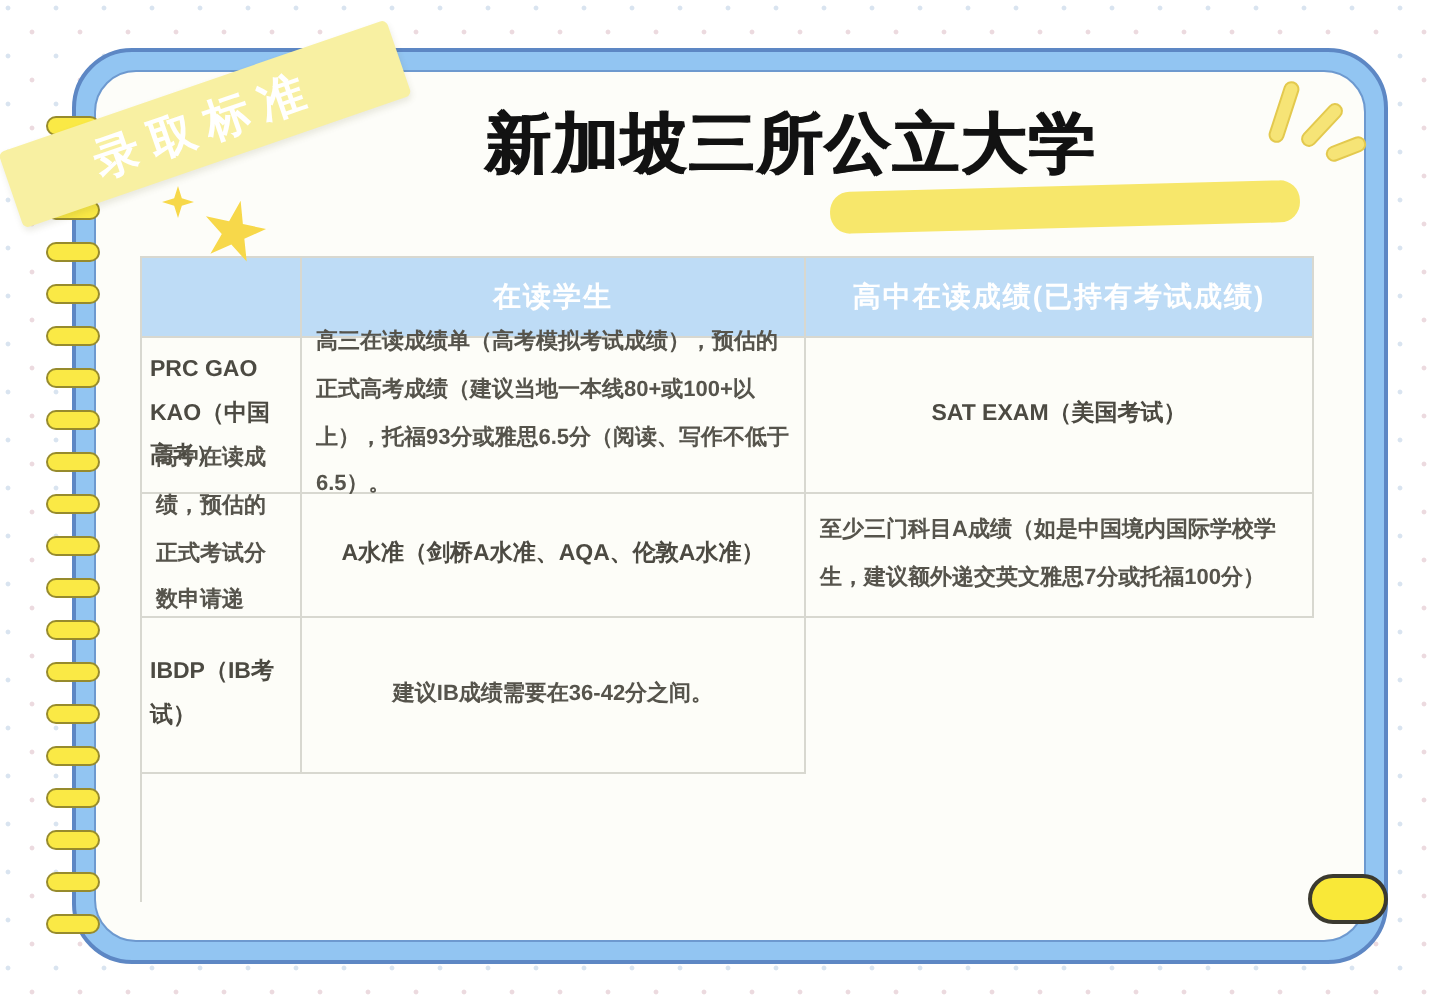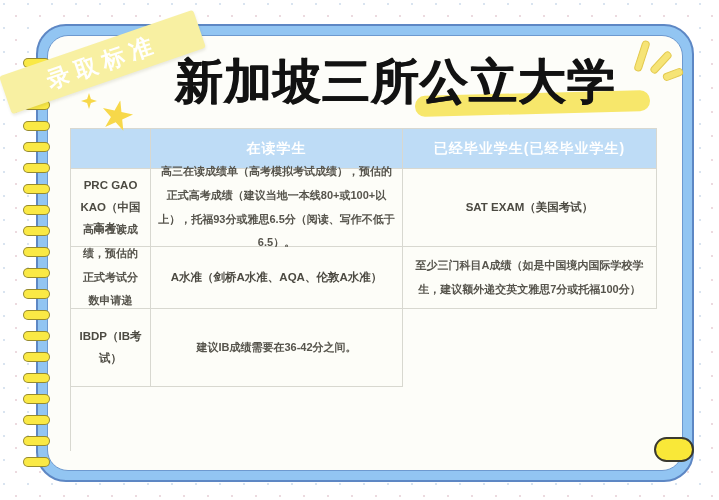--- a/index.html
+++ b/index.html
@@ -32,21 +32,21 @@
     display:flex; align-items:center; justify-content:center;
     font-size:23px; font-weight:800; color:#ffffff; letter-spacing:6px;
     border-radius:3px; box-shadow:0 2px 3px rgba(90,90,40,.12);
   }
   .title-highlight {
     position:absolute; left:415px; top:93px; width:235px; height:21px;
     background:#f7e76b; border-radius:10px; transform:rotate(-1.5deg); z-index:2;
   }
   .page-title {
     position:absolute; left:140px; top:50px; width:510px; text-align:center;
-    font-size:48px; font-weight:900; color:#121212; letter-spacing:1px; z-index:3;
+    font-size:33px; font-weight:900; color:#121212; letter-spacing:1px; z-index:3;
     text-shadow:1px 0 0 #121212;
   }
   .sparkle { position:absolute; z-index:3; }
   .sparkle .dash {
     position:absolute; width:8px; background:#f6e476;
     border:1px solid #e3c94e; border-radius:4px;
   }
   .dash1 { left:638px; top:40px; height:32px; transform:rotate(18deg); }
   .dash2 { left:657px; top:49px; height:27px; transform:rotate(43deg); }
   .dash3 { left:669px; top:64px; height:21px; transform:rotate(69deg); }
@@ -62,21 +62,21 @@
   .uni-table {
     position:absolute; left:70px; top:128px; z-index:3;
     display:grid;
     grid-template-columns:80px 252px 254px;
     grid-template-rows:40px 78px 62px 78px 64px;
     border-top:1px solid #d8d8d0; border-left:1px solid #d8d8d0;
   }
   .cell {
     border-right:1px solid #d8d8d0; border-bottom:1px solid #d8d8d0;
     display:flex; align-items:center; justify-content:center;
-    text-align:center; padding:2px 7px; background:#fdfdf8;
+    text-align:left; padding:2px 7px; background:#fdfdf8;
     font-size:11px; font-weight:600; color:#56544c; line-height:2.15;
   }
   .cell.head {
     background:#bedcf6; color:#ffffff; font-weight:700; font-size:14px;
     letter-spacing:1px; line-height:1.3;
   }
   .cell.rowlabel { font-weight:700; font-size:11.5px; color:#4c4a42; padding:2px 4px; line-height:1.9; }
   .corner-tab {
     position:absolute; left:654px; top:437px; width:40px; height:25px;
     background:#f9e838; border:2px solid #3b3a30; border-radius:13px; z-index:4;
@@ -127,21 +127,21 @@
     <div class="dash dash3"></div>
   </div>
 
   <div class="star star-small"></div>
   <div class="star star-big"></div>
 
   <div class="uni-table">
 
     <div class="cell head"></div>
     <div class="cell head">在读学生</div>
-    <div class="cell head">已经毕业学生(已经毕业学生)</div>
+    <div class="cell head">高中在读成绩(已持有考试成绩)</div>
 
     <div class="cell rowlabel">PRC GAO KAO（中国高考）</div>
     <div class="cell">高三在读成绩单（高考模拟考试成绩），预估的正式高考成绩（建议当地一本线80+或100+以上），托福93分或雅思6.5分（阅读、写作不低于6.5）。</div>
 
     <div class="cell rowlabel">SAT EXAM（美国考试）</div>
     <div class="cell">高中在读成绩，预估的正式考试分数申请递交。</div>
 
     <div class="cell rowlabel">A水准（剑桥A水准、AQA、伦敦A水准）</div>
     <div class="cell">至少三门科目A成绩（如是中国境内国际学校学生，建议额外递交英文雅思7分或托福100分）</div>
 

